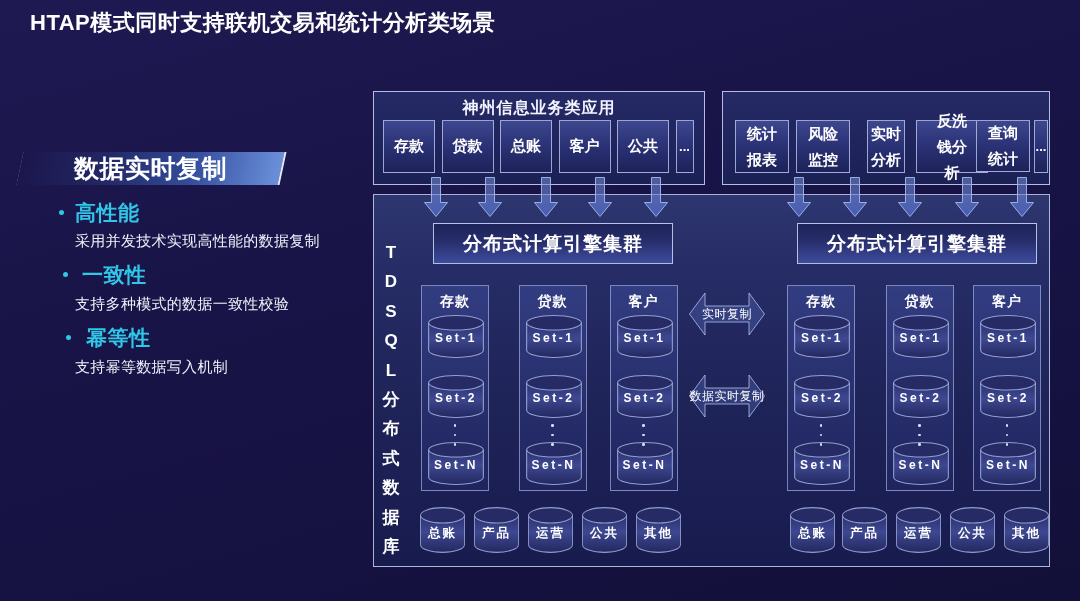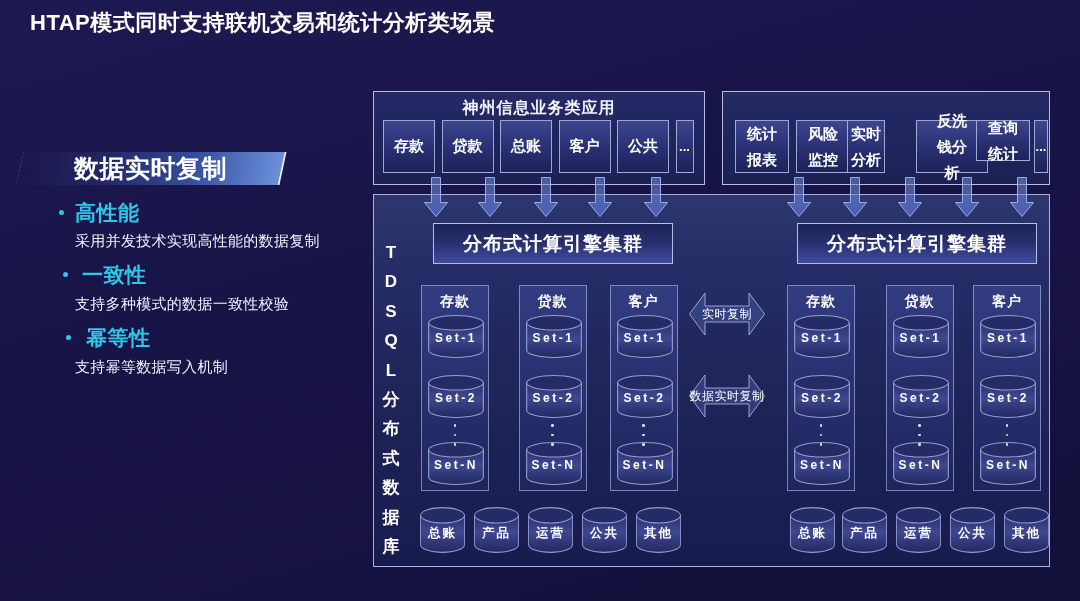--- a/index.html
+++ b/index.html
@@ -126,30 +126,30 @@
 </div>
 <div class="topbox" style="left:722px;top:91px;width:328px;height:94px">
 <div class="appitem small" style="left:12px;top:28px;width:54px;height:53px">
         <span>统计
 报表</span>
       </div>
 <div class="appitem small" style="left:73px;top:28px;width:54px;height:53px">
         <span>风险
 监控</span>
       </div>
-<div class="appitem small" style="left:124px;top:28px;width:38px;height:53px">
+<div class="appitem small" style="left:144px;top:28px;width:38px;height:53px">
         <span>实时
 分析</span>
       </div>
 <div class="appitem small" style="left:193px;top:28px;width:72px;height:53px">
         <span>反洗
 钱分
 析</span>
       </div>
-<div class="appitem small" style="left:253px;top:28px;width:54px;height:41px">
+<div class="appitem small" style="left:253px;top:28px;width:54px;height:52px">
         <span>查询
 统计</span>
       </div>
 <div class="appitem more" style="left:311px;top:28px;width:14px;height:53px">
         <span>...</span>
       </div>
 </div>
 <svg class="down-arrow" style="left:424px;top:177px" width="24" height="40" viewBox="0 0 24 40">
       <use href="#downArrowShape"></use>
     </svg>

